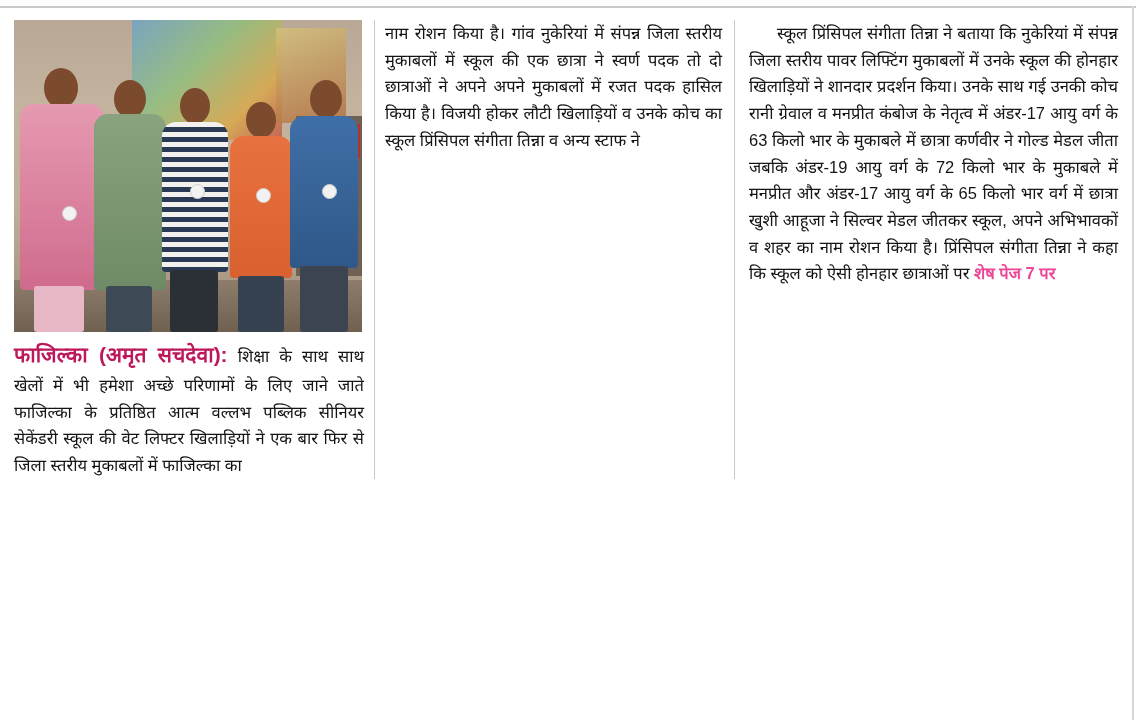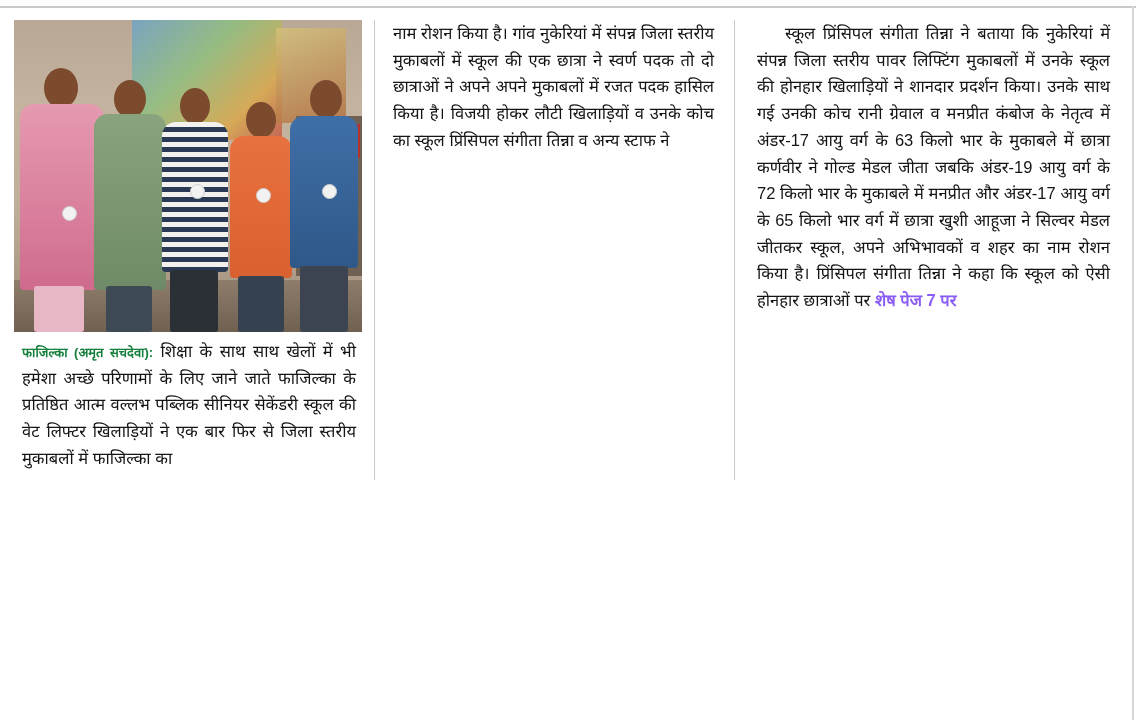--- a/index.html
+++ b/index.html
@@ -160,38 +160,38 @@
   }
   .medal {
     position: absolute;
     width: 13px;
     height: 13px;
     border-radius: 50%;
     background: #f2f2f2;
     border: 1px solid #cfcfcf;
   }
   .caption-lead {
-    font-size: 13px;
-    font-weight: bold;
-    color: #15803d;
+    font-size: 21px;
+    font-weight: bold;
+    color: #be185d;
   }
   .body-text {
     font-size: 16.5px;
     line-height: 1.62;
     color: #141414;
     text-align: justify;
-    margin: 8px;
+    margin: 0;
   }
   .col-left .body-text { margin-top: 6px; }
   .col-mid .body-text { margin-top: 0; }
   .col-right .body-text { margin-top: 0; }
   .indent { display: inline-block; width: 28px; }
   .jump {
     font-weight: bold;
-    color: #8b5cf6;
+    color: #ec4899;
     white-space: nowrap;
   }
   .first-par { margin-top: 0; }
 </style>
 </head>
 <body>
 
 <div class="page">
 
   <div class="top-rule"></div>

